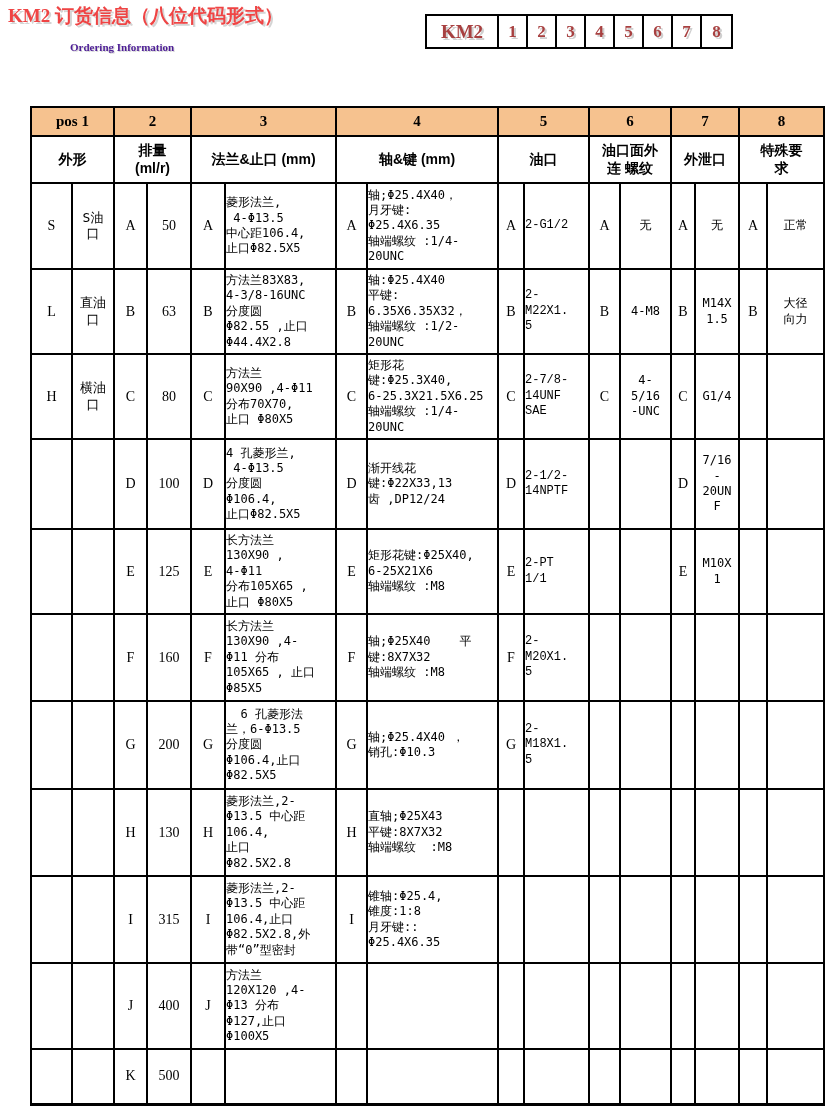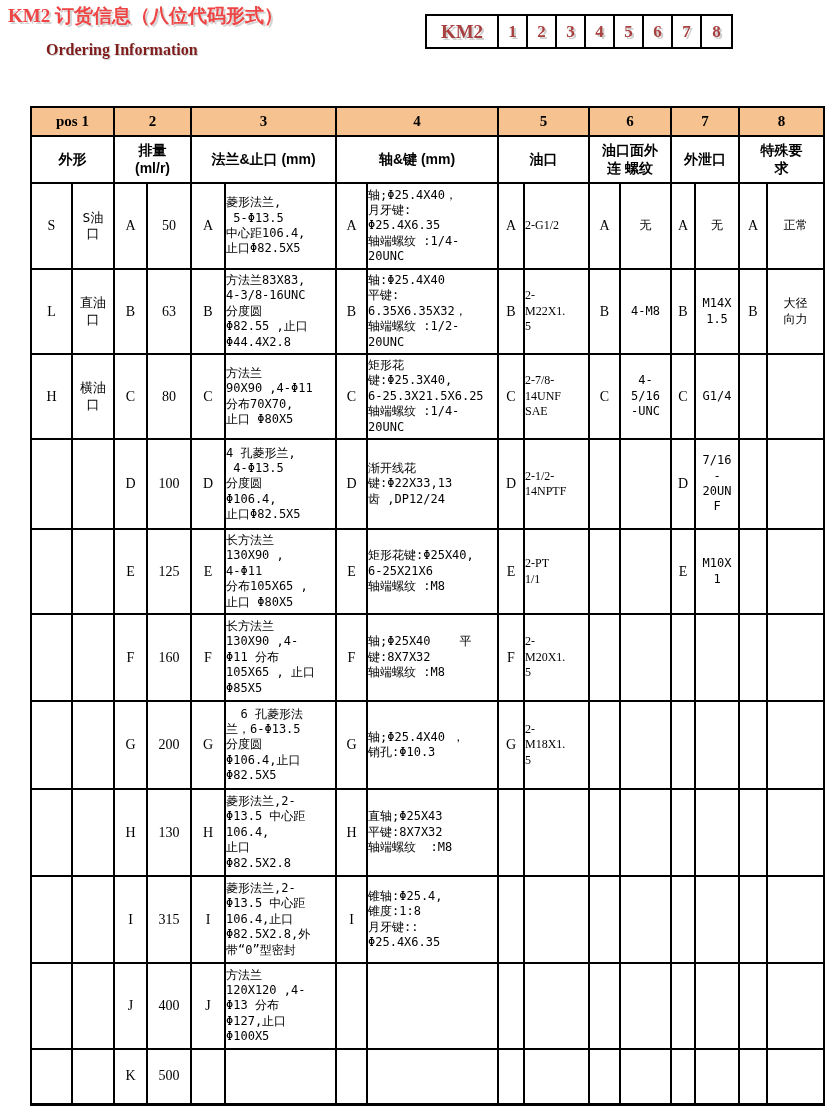--- a/index.html
+++ b/index.html
@@ -7,22 +7,22 @@
     width:830px;height:1110px;position:relative;background:#ffffff;
     font-family:"Liberation Serif",serif;overflow:hidden;
   }
   
   .page-title{
     position:absolute;left:8px;top:3px;
     font-size:19px;font-weight:bold;color:#ef4444;
     text-shadow:2px 2px 0 #d4d4d4;white-space:nowrap;
   }
   .page-subtitle{
-    position:absolute;left:46px;top:41px;
-    font-size:16px;font-weight:bold;color:#7f1d1d;
+    position:absolute;left:70px;top:41px;
+    font-size:11px;font-weight:bold;color:#4c1d95;
     text-shadow:1px 1px 0 #d8d8d8;white-space:nowrap;
   }
   .code-box{
     position:absolute;left:425px;top:14px;height:35px;
     display:flex;border:2px solid #000;box-sizing:border-box;background:#fff;
   }
   .code-prefix{
     width:72px;border-right:2px solid #000;box-sizing:border-box;
     display:flex;align-items:center;justify-content:center;
     font-size:19px;font-weight:bold;color:#A84040;text-shadow:2px 2px 0 #cfcfcf;
@@ -57,21 +57,21 @@
   }
   td.cjk{
     text-align:center;font-family:"DejaVu Sans Mono",monospace;font-size:13px;
     line-height:1.25;white-space:pre-wrap;
   }
   td.desc{
     text-align:left;font-family:"DejaVu Sans Mono",monospace;font-size:12px;
     line-height:1.28;white-space:pre-wrap;padding:2px 3px;
   }
   td.descl{
-    text-align:left;font-family:Liberation Serif, serif;font-size:12px;
+    text-align:left;font-family:Liberation Mono, monospace;font-size:12px;
     line-height:1.28;white-space:pre-wrap;padding:2px 2px 2px 6px;
   }
   td.cen{
     text-align:center;font-family:"DejaVu Sans Mono",monospace;font-size:12px;
     line-height:1.28;white-space:pre-wrap;padding:2px 1px;
   }
   tbody tr:last-child td{border-bottom-width:3px;}
 </style>
 </head>
 <body>
@@ -137,21 +137,21 @@
   </thead>
   <tbody>
       <tr style="height: 86px;">
         <td class="letter">S</td>
         <td class="cjk">S油
 口</td>
         <td class="letter">A</td>
         <td class="letter">50</td>
         <td class="letter">A</td>
         <td class="desc">菱形法兰,
- 5-Φ13.5
+ 4-Φ13.5
 中心距106.4,
 止口Φ82.5X5</td>
         <td class="letter">A</td>
         <td class="desc">轴;Φ25.4X40，
 月牙键:
 Φ25.4X6.35
 轴端螺纹 :1/4-
 20UNC</td>
         <td class="letter">A</td>
         <td class="descl">2-G1/2</td>

